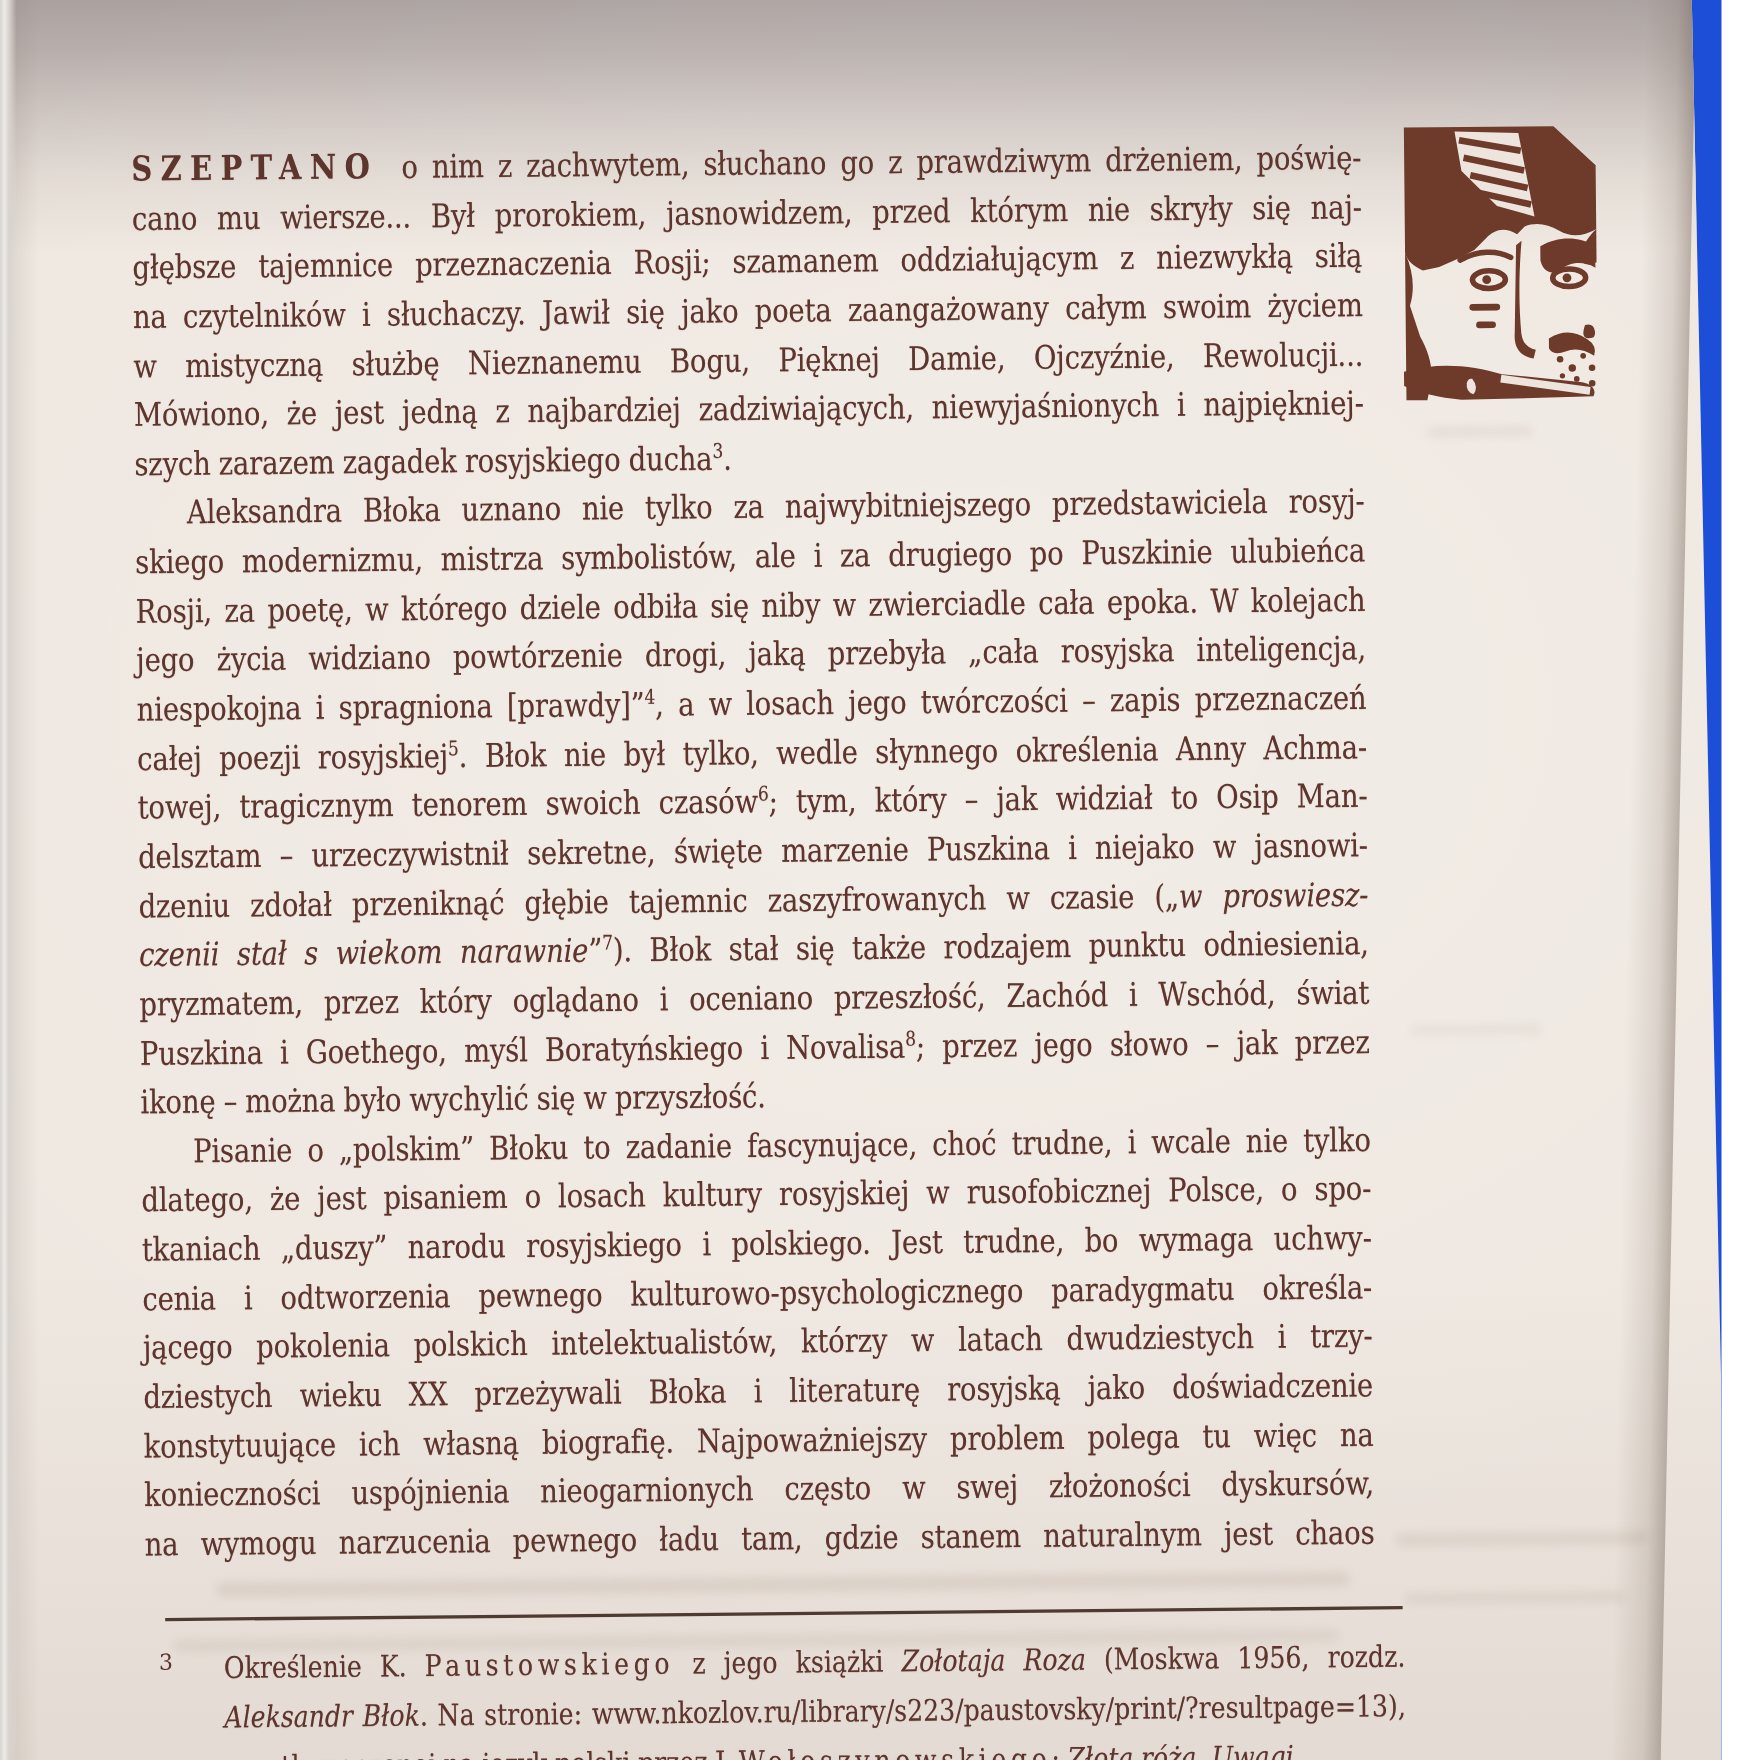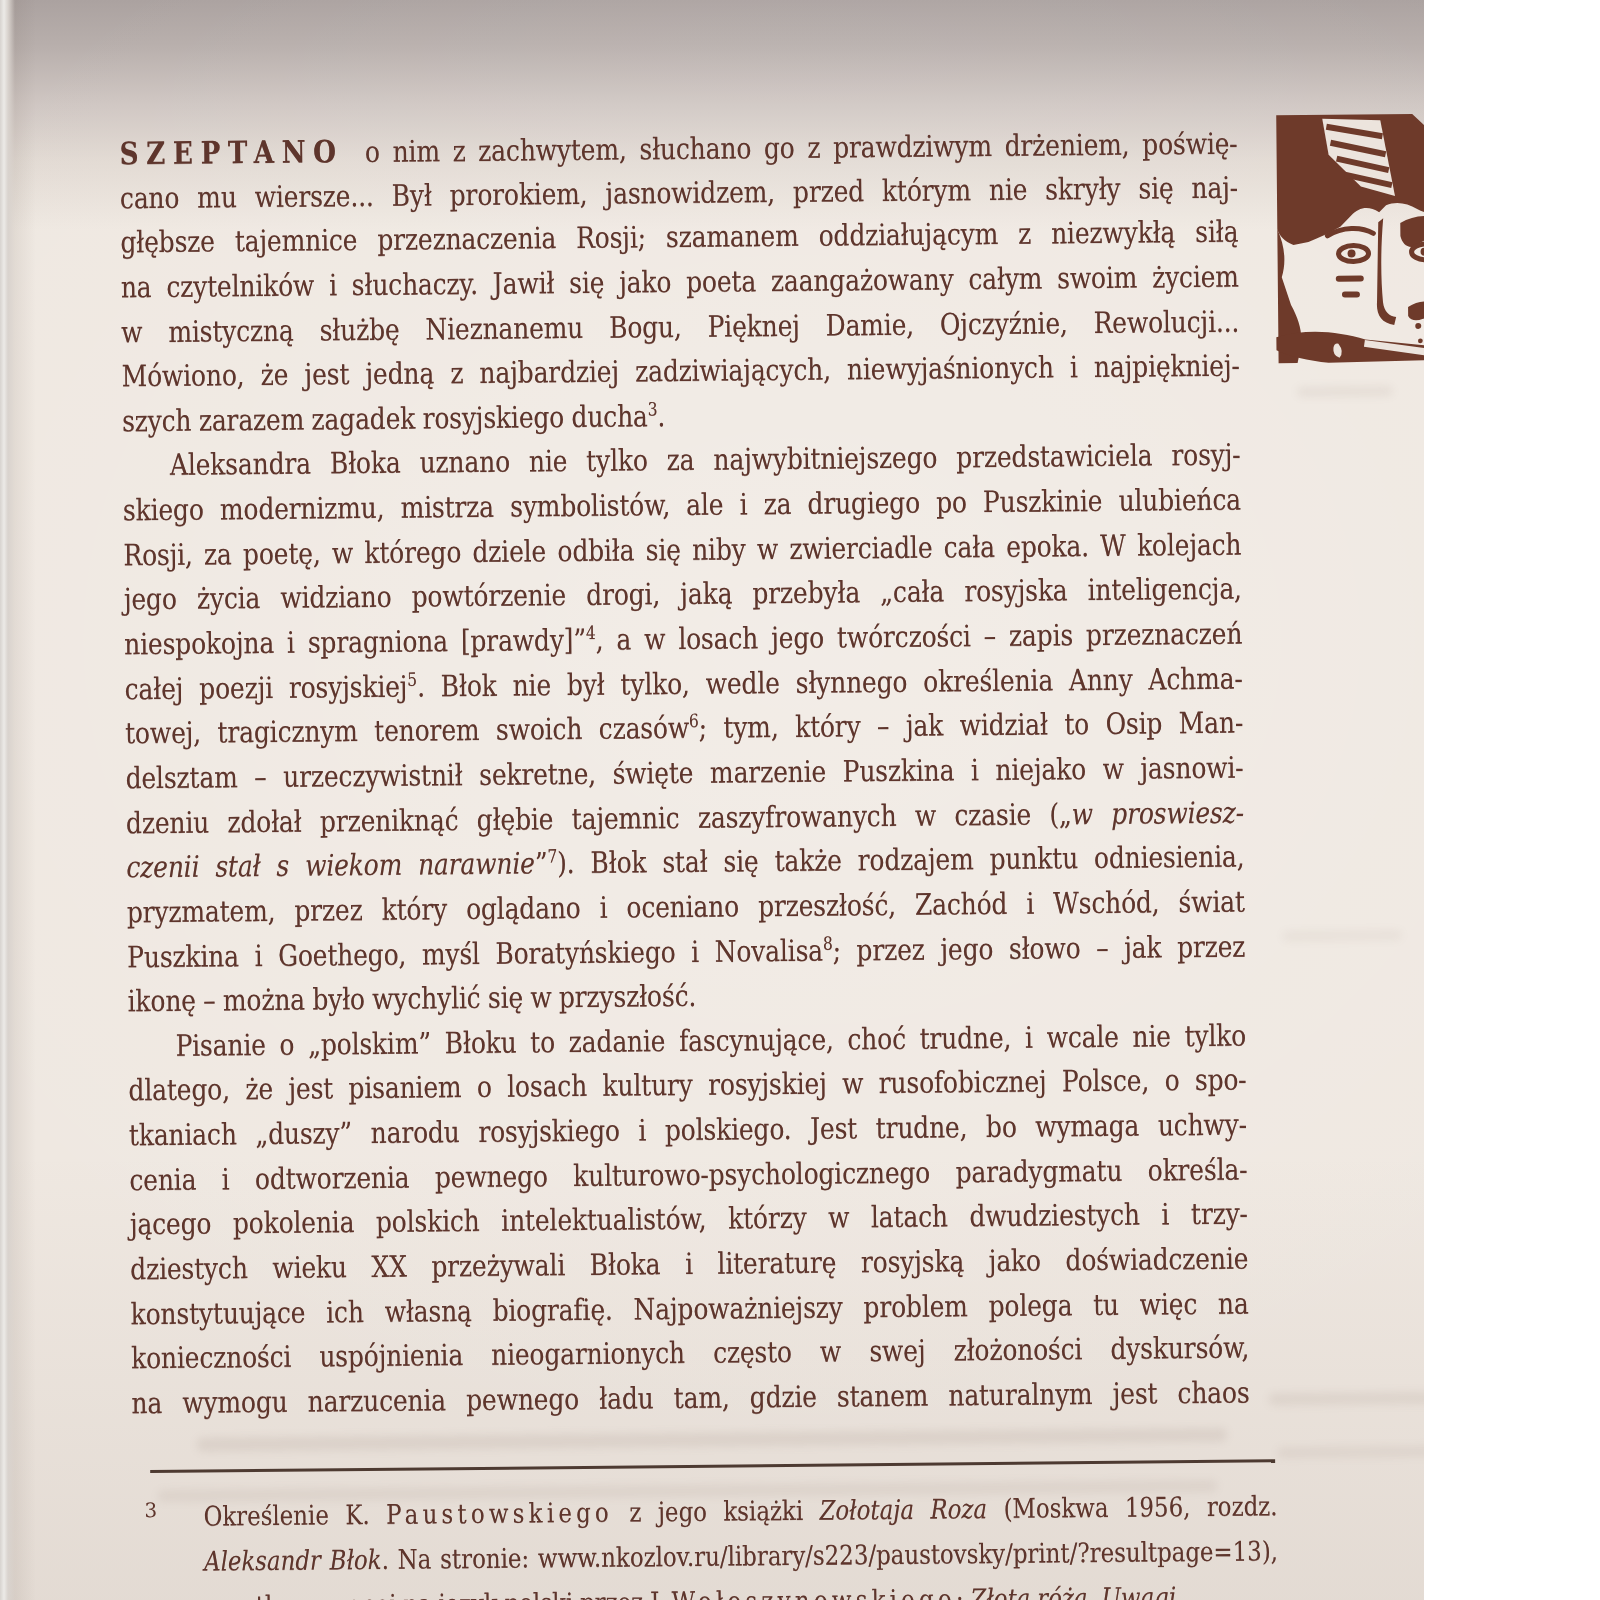--- a/index.html
+++ b/index.html
@@ -1,16 +1,16 @@
 <!DOCTYPE html>
 <html lang="pl"><head>
 <meta charset="utf-8">
 <style>
   html,body{margin:0;padding:0;background:#ffffff;}
-  .scene{position:relative;width:1424px;height:1600px;overflow:hidden;background:#1d4ed8;
+  .scene{position:relative;width:1565px;height:1600px;overflow:hidden;background:#1d4ed8;
          font-family:"DejaVu Serif","Liberation Serif",serif;}
   
   .page{position:absolute;inset:0;
         background:#efe8e1;
         clip-path:polygon(0 0,1538px 0,1572px 1600px,0 1600px);}
   .light-top{position:absolute;left:0;top:0;width:100%;height:230px;
         background:linear-gradient(180deg,#aba2a0 0%,#b8afac 20%,#cfc6c2 45%,#e2dad3 70%,rgba(239,232,225,0) 100%);}
   .light-body{position:absolute;inset:0;
         background:
           radial-gradient(120% 85% at 56% 40%, rgba(255,255,255,0.20), rgba(255,255,255,0) 62%),

